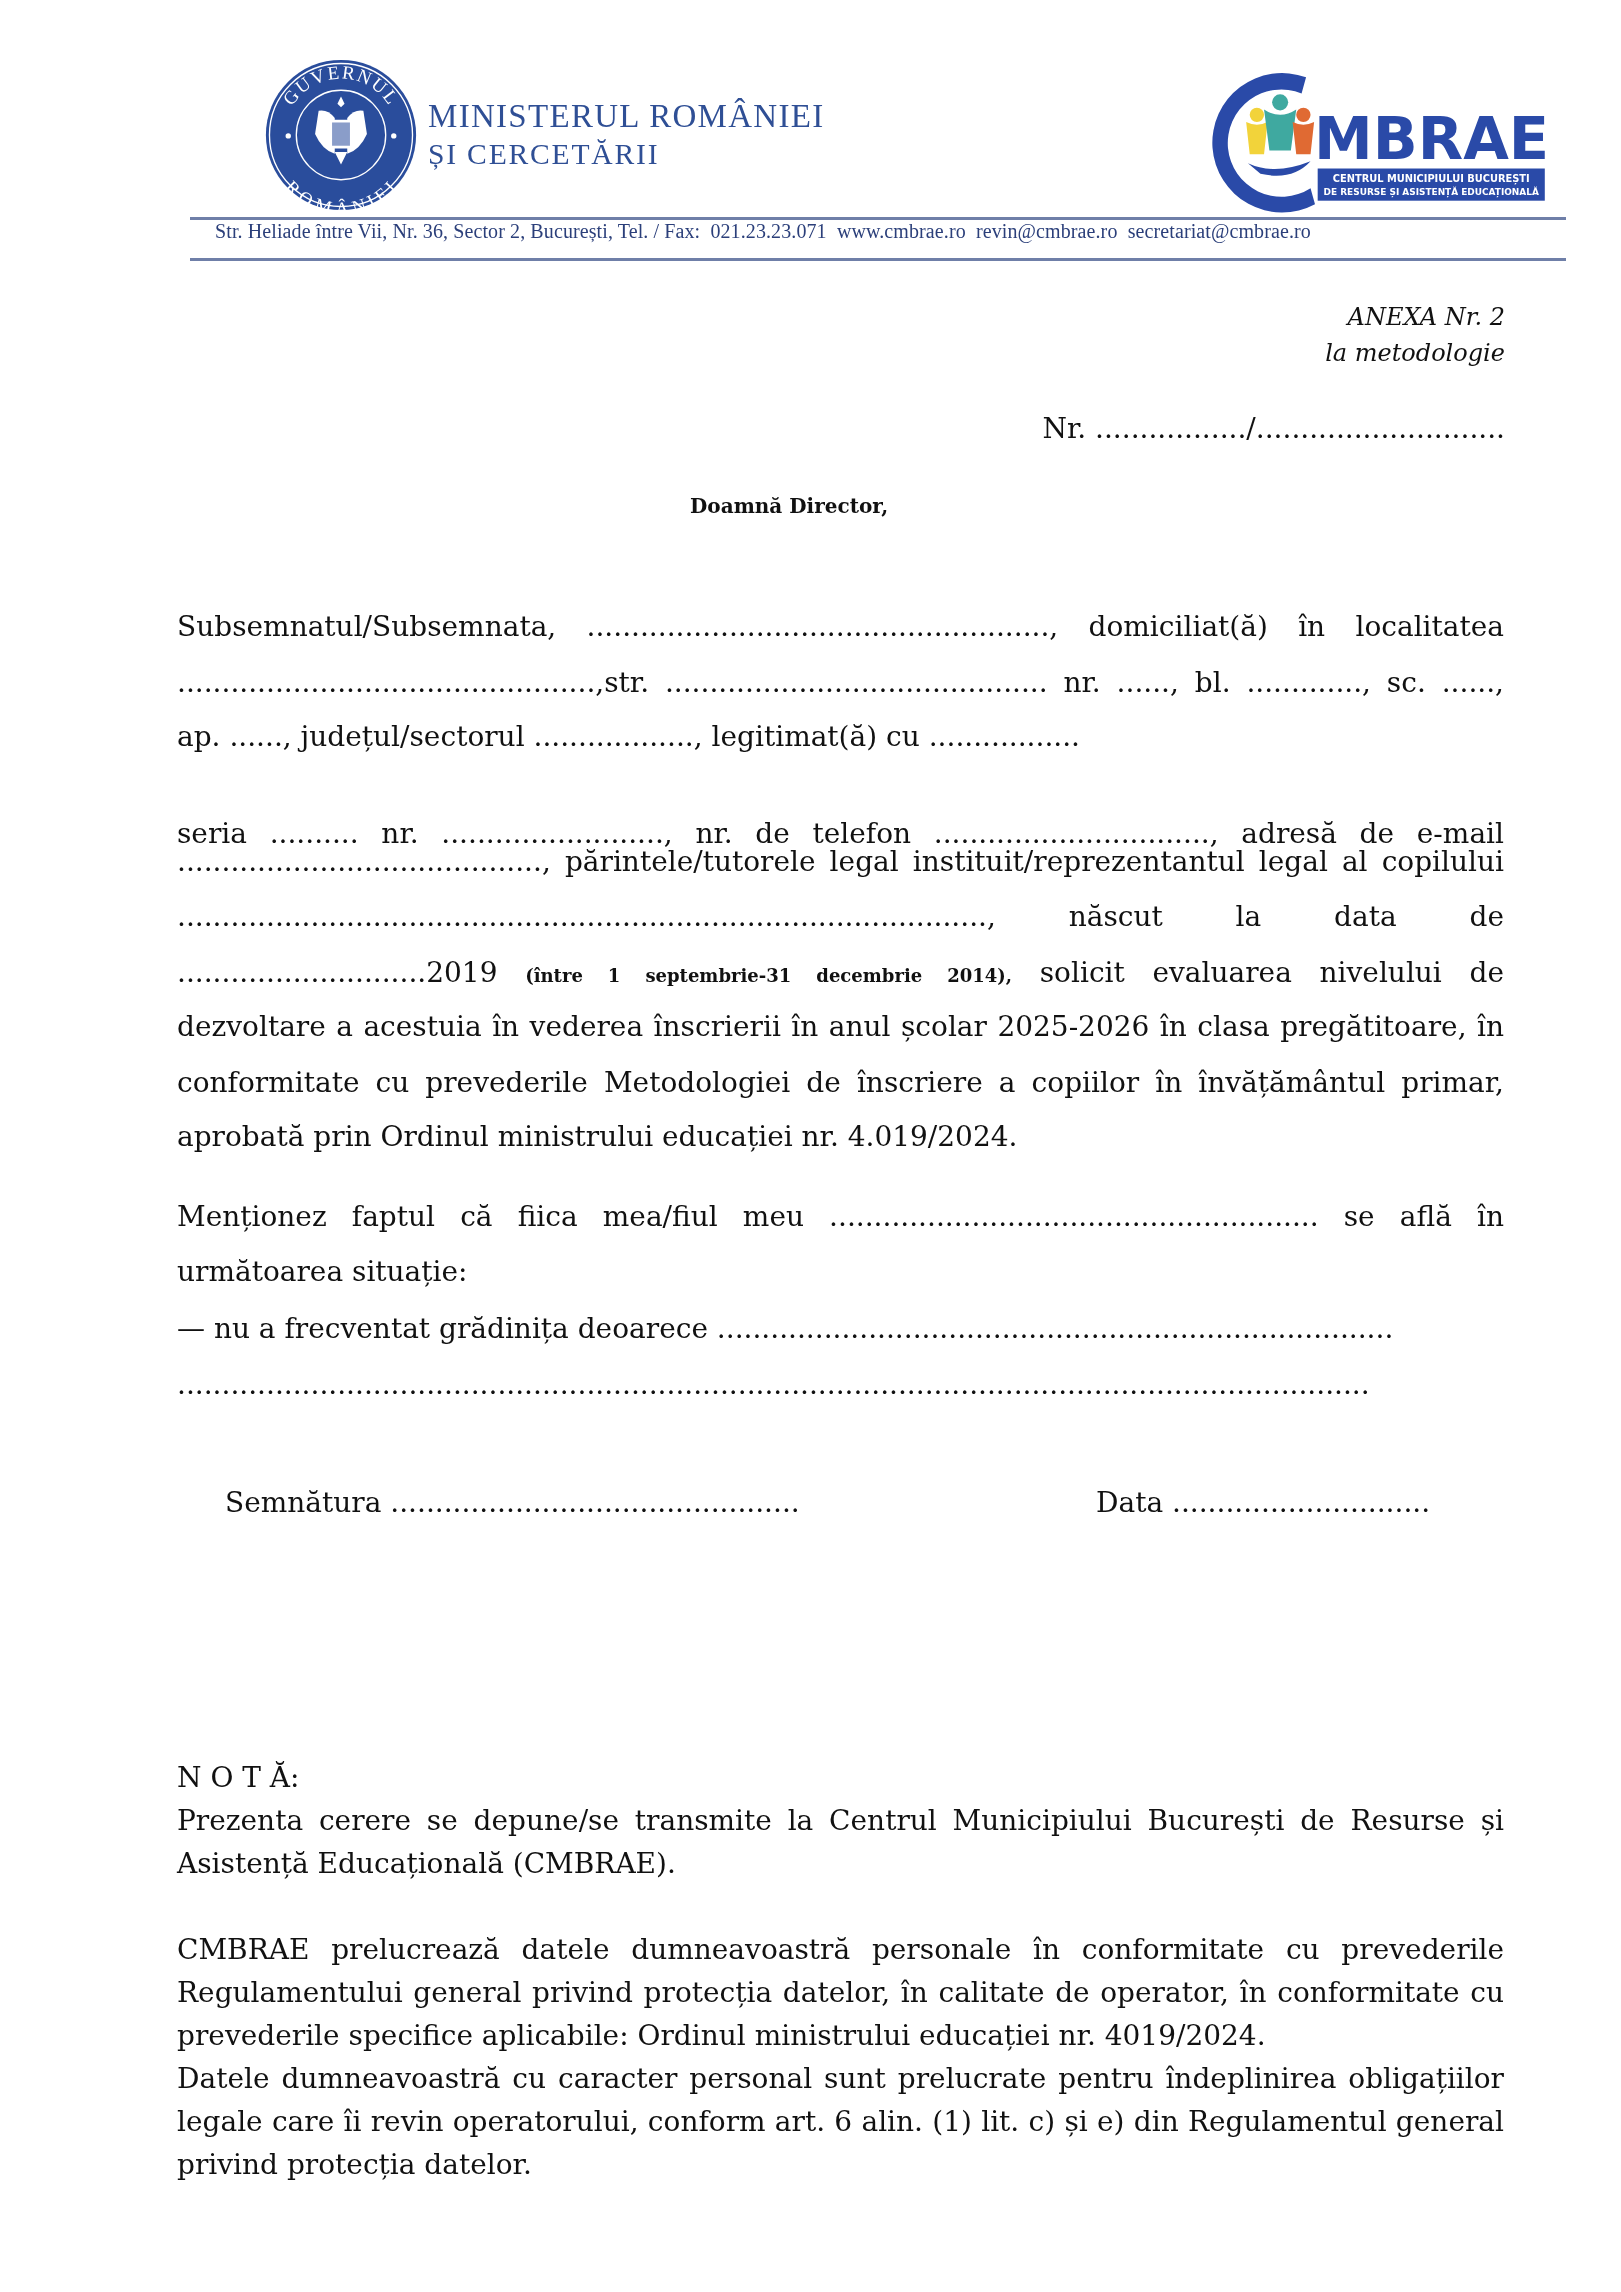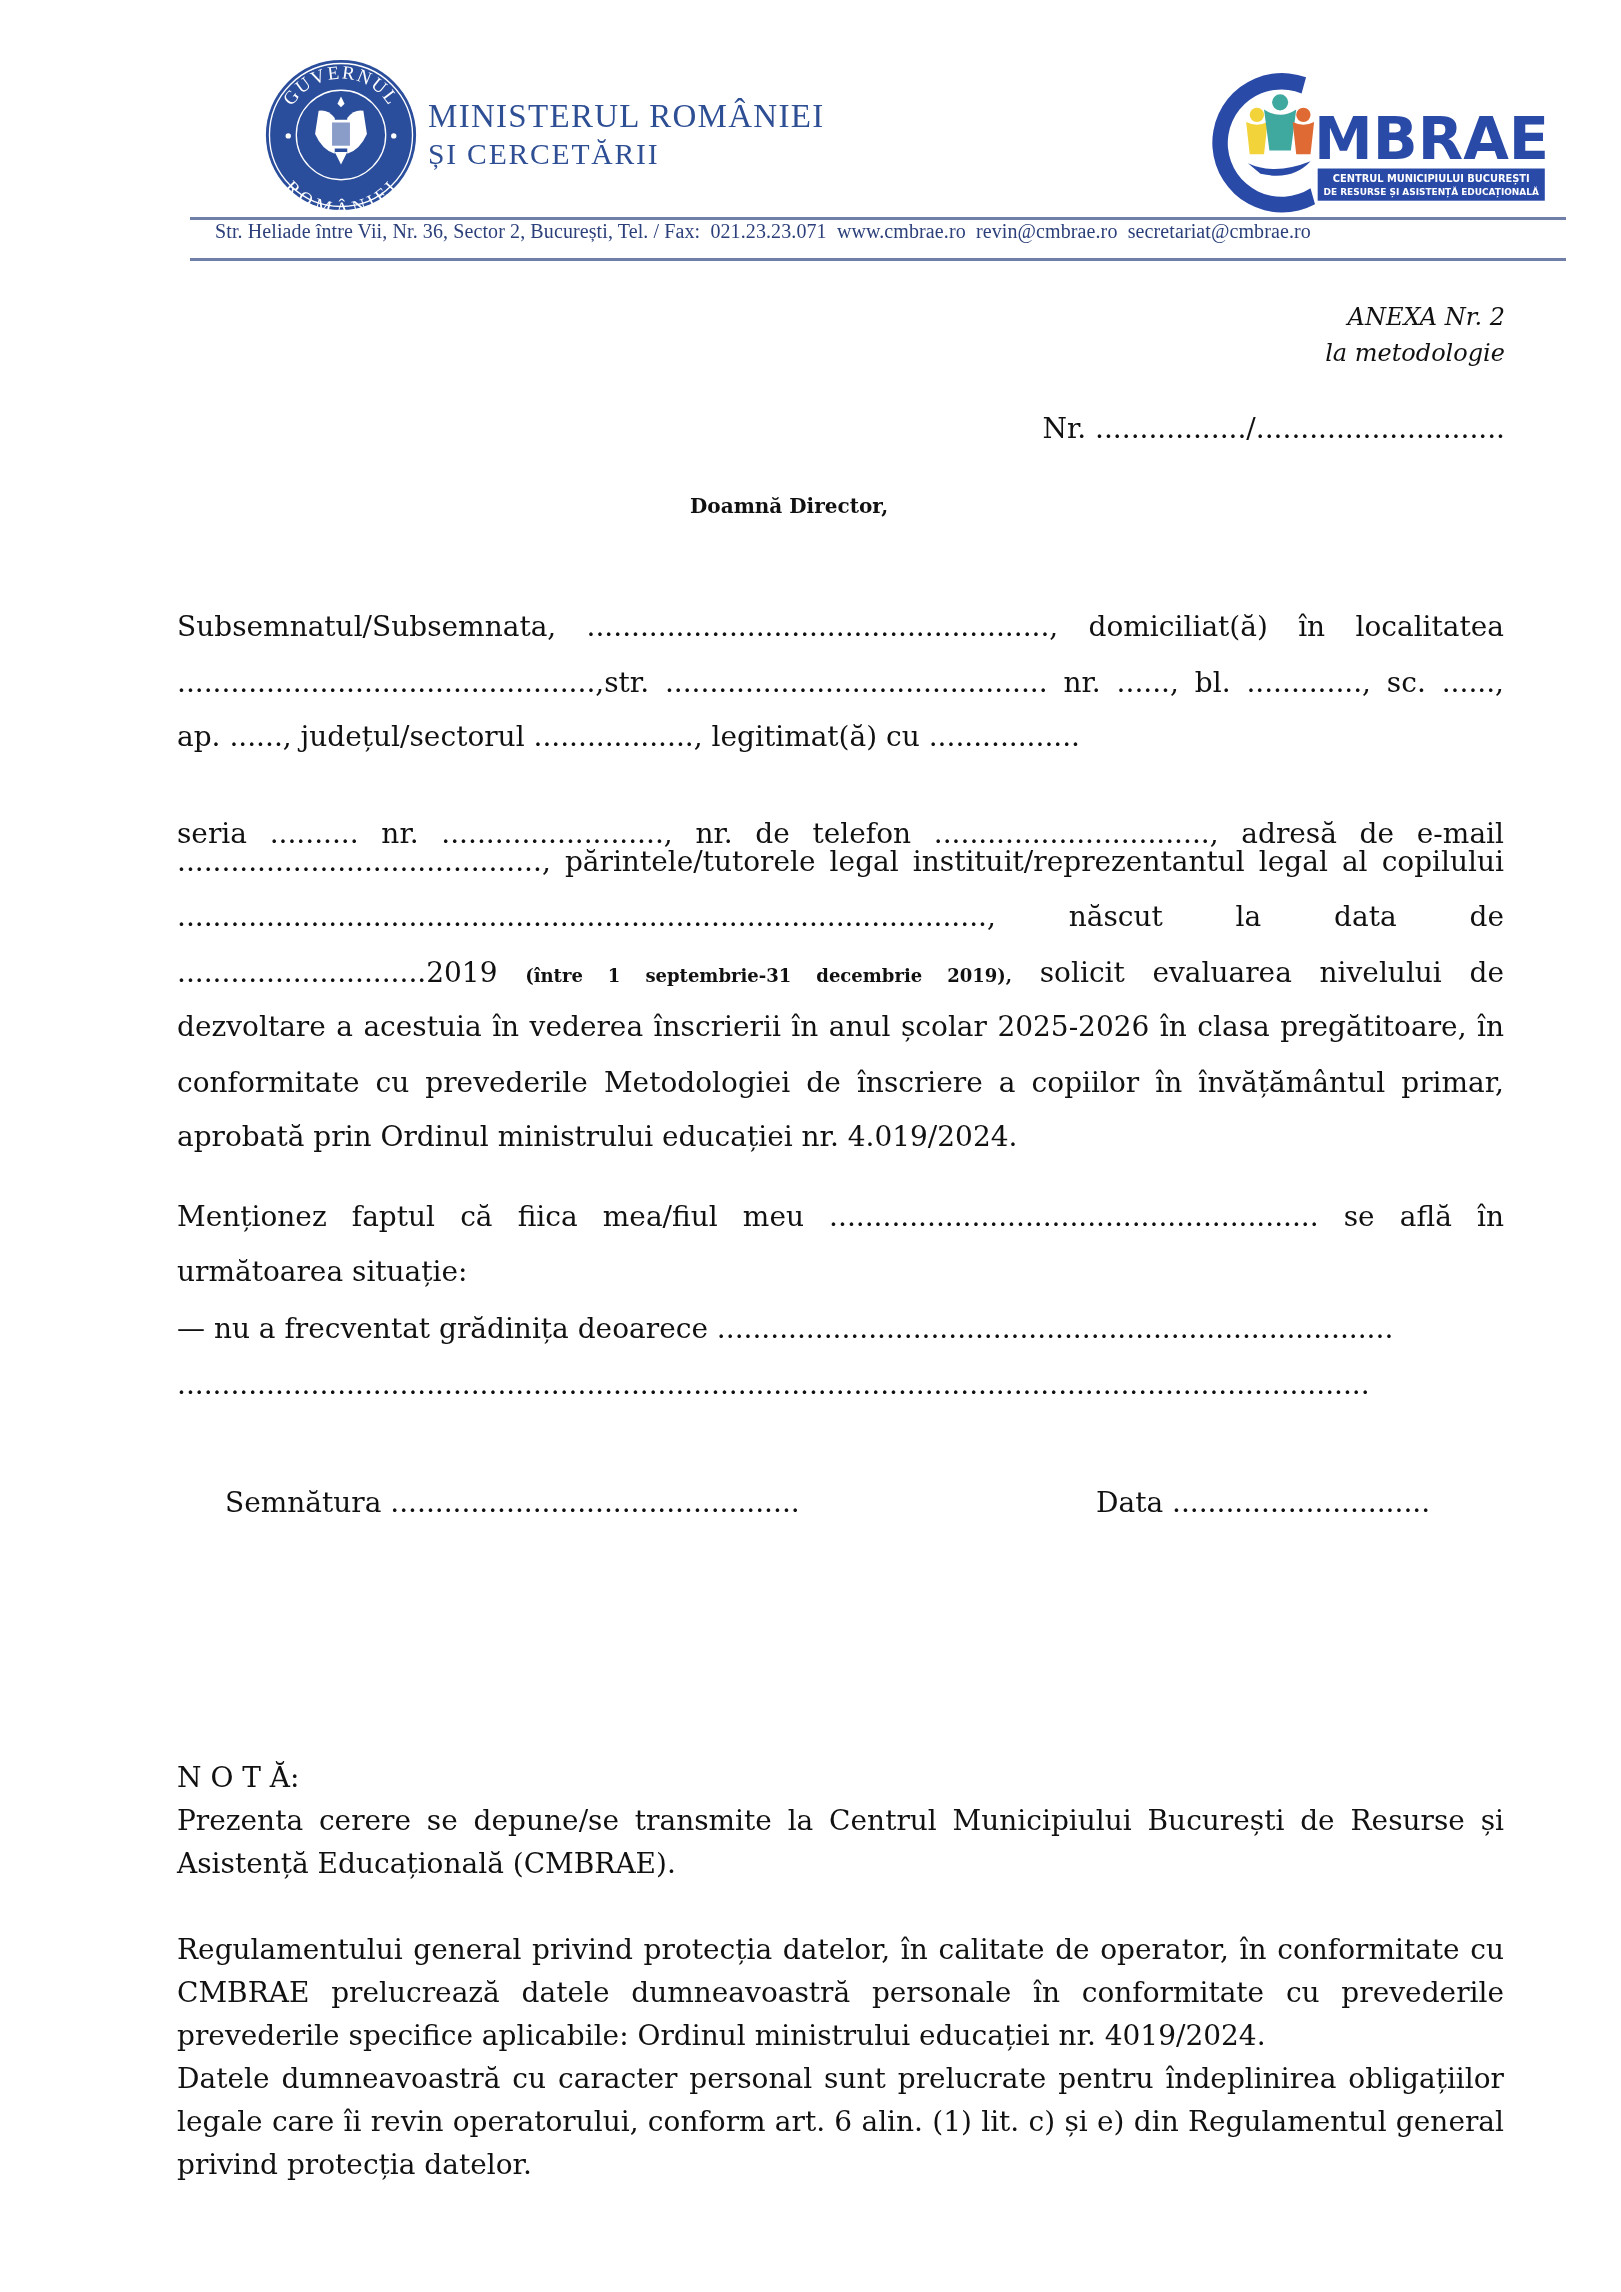--- a/index.html
+++ b/index.html
@@ -96,40 +96,40 @@
 <div class="abs title">Doamnă Director,</div>
 
 <div class="abs line just" style="top:609px;">Subsemnatul/Subsemnata, ...................................................., domiciliat(ă) în localitatea</div>
 <div class="abs line just" style="top:665px;">...............................................,str. ........................................... nr. ......, bl. ............., sc. ......,</div>
 <div class="abs line" style="top:719px;">ap. ......, județul/sectorul .................., legitimat(ă) cu .................</div>
 <div class="abs line just" style="top:790px;margin-top:26px;">seria .......... nr. ........................., nr. de telefon ..............................., adresă de e-mail</div>
 <div class="abs line just" style="top:844px;">........................................., părintele/tutorele legal instituit/reprezentantul legal al copilului</div>
 <div class="abs line just" style="top:899px;">..........................................................................................., născut la data de</div>
 <div class="abs line just" style="top:955px;">
   <span>............................2019</span>
-  <span class="small">(între 1 septembrie-31 decembrie 2019),</span>
+  <span class="small">(între 1 septembrie-31 decembrie 2014),</span>
   <span>solicit evaluarea nivelului de</span>
 </div>
 <div class="abs line just" style="top:1009px;">dezvoltare a acestuia în vederea înscrierii în anul școlar 2025-2026 în clasa pregătitoare, în</div>
 <div class="abs line just" style="top:1065px;">conformitate cu prevederile Metodologiei de înscriere a copiilor în învățământul primar,</div>
 <div class="abs line" style="top:1119px;">aprobată prin Ordinul ministrului educației nr. 4.019/2024.</div>
 
 <div class="abs line just" style="top:1199px;">Menționez faptul că fiica mea/fiul meu ....................................................... se află în</div>
 <div class="abs line" style="top:1254px;">următoarea situație:</div>
 <div class="abs line" style="top:1311px;">— nu a frecventat grădinița deoarece ............................................................................</div>
 <div class="abs line" style="top:1367px;">......................................................................................................................................</div>
 
 <div class="abs line" style="top:1485px; width:auto;margin-left:48px;">Semnătura ..............................................</div>
 <div class="abs line" style="top:1485px; left:1096px; width:auto;">Data .............................</div>
 
 <div class="abs note" style="top:1756px;">
   <p>N O T Ă:</p>
   <p class="jl">Prezenta cerere se depune/se transmite la Centrul Municipiului București de Resurse și</p>
   <p>Asistență Educațională (CMBRAE).</p>
   <p style="height:43px;"></p>
+  <p class="jl">CMBRAE prelucrează datele dumneavoastră personale în conformitate cu prevederile</p>
   <p class="jl">Regulamentului general privind protecția datelor, în calitate de operator, în conformitate cu</p>
-  <p class="jl">CMBRAE prelucrează datele dumneavoastră personale în conformitate cu prevederile</p>
   <p>prevederile specifice aplicabile: Ordinul ministrului educației nr. 4019/2024.</p>
   <p class="jl">Datele dumneavoastră cu caracter personal sunt prelucrate pentru îndeplinirea obligațiilor</p>
   <p class="jl">legale care îi revin operatorului, conform art. 6 alin. (1) lit. c) și e) din Regulamentul general</p>
   <p>privind protecția datelor.</p>
 </div>
 
 
 </body></html>

